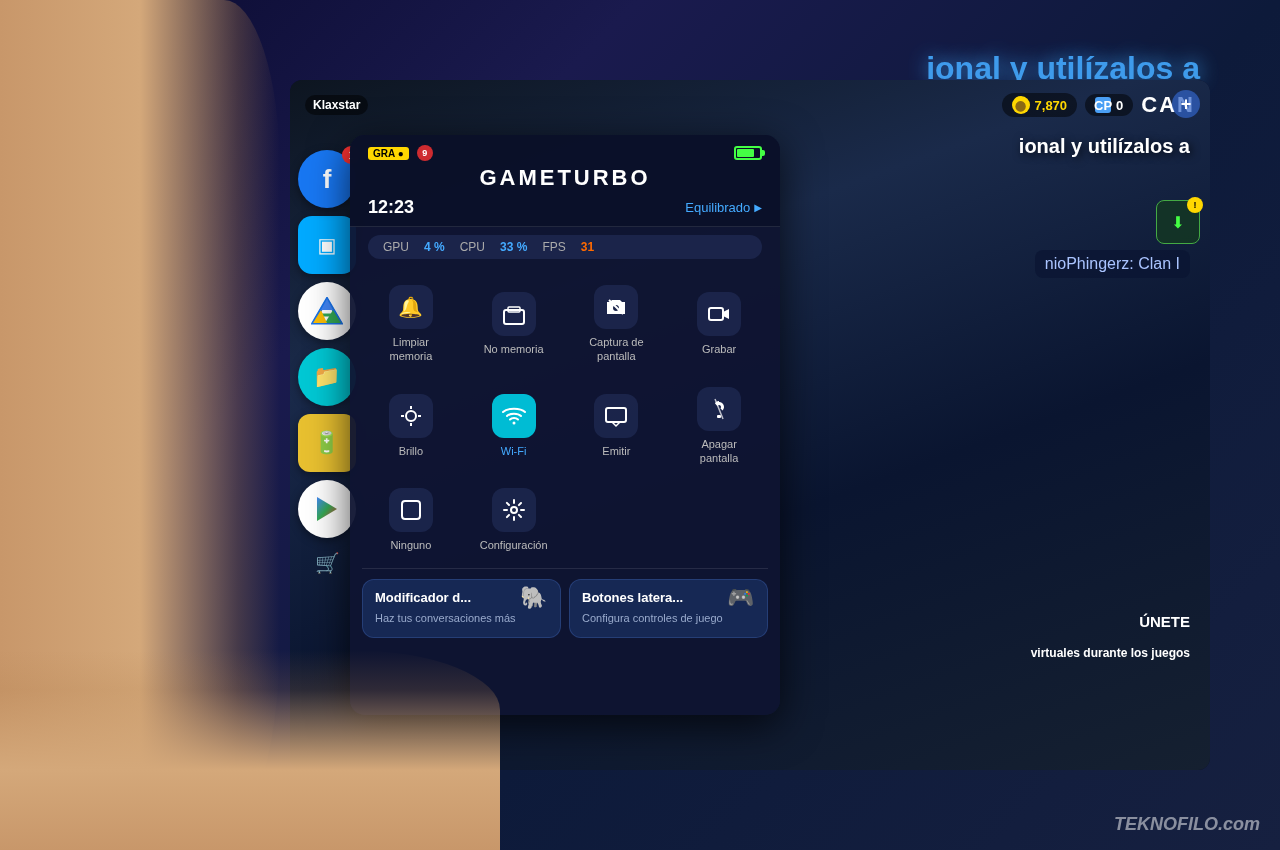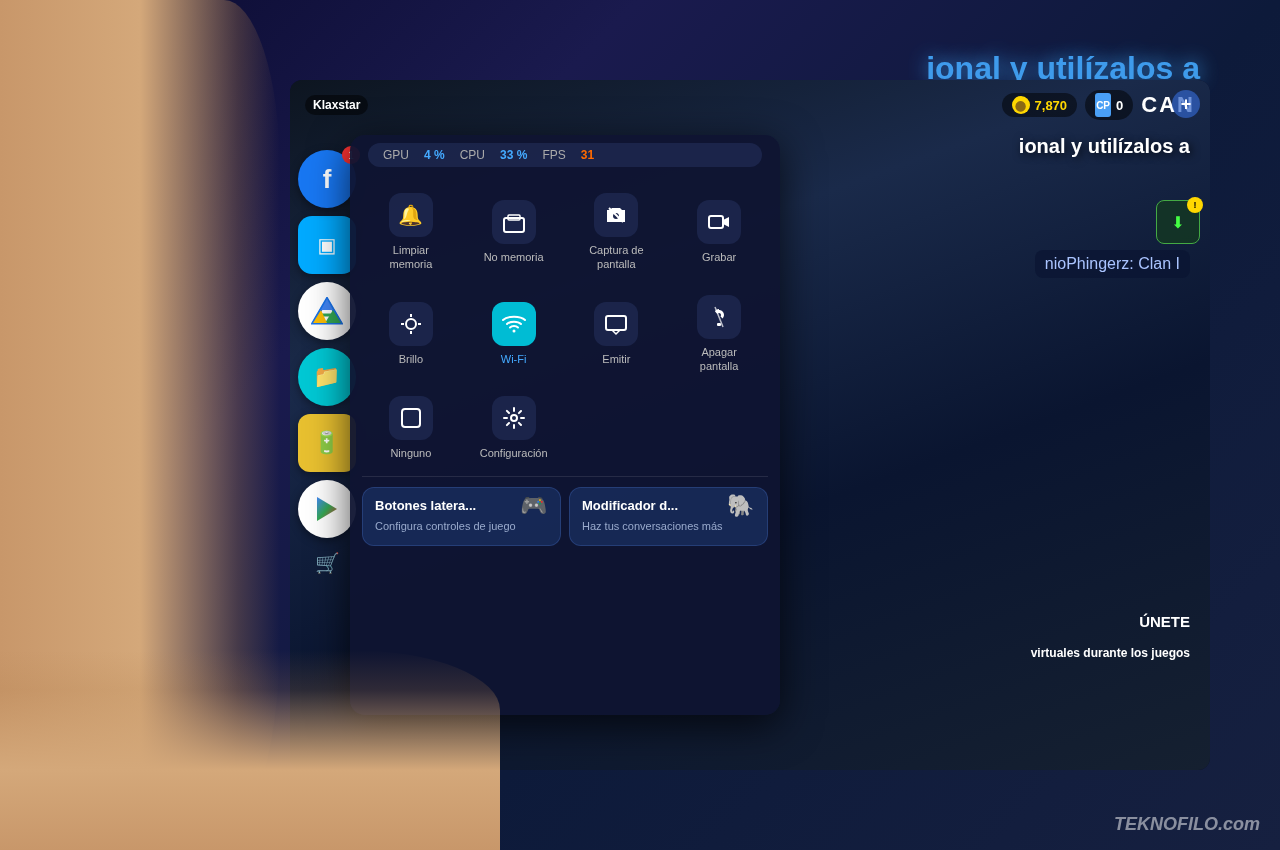--- a/index.html
+++ b/index.html
@@ -86,25 +86,25 @@
       background: rgba(0,0,0,0.5);
       border-radius: 20px;
       padding: 3px 10px;
       color: #fff;
       font-size: 13px;
       font-weight: bold;
     }
 
     .cp-icon {
       width: 16px;
-      height: 24px;
+      height: 16px;
       background: #4a9ff5;
       border-radius: 3px;
       margin-right: 5px;
-      font-size: 10px;
+      font-size: 13px;
       color: white;
       display: flex;
       align-items: center;
       justify-content: center;
       font-weight: bold;
     }
 
     .hud-can {
       color: #fff;
       font-size: 22px;
@@ -530,20 +530,46 @@
             <stop offset="100%" stop-color="#ea4335"></stop>
           </linearGradient>
         </defs>
       </svg>
     </div>
 
     <div style="color:#fff;font-size:20px;text-align:center;padding:5px;">🛒</div>
   </div>
 
   <div class="gameturbo-panel">
+    <div class="gt-header">
+
+      <div style="display:flex;justify-content:space-between;align-items:center;margin-bottom:4px;">
+        <div style="font-size:11px;color:#aaa;display:flex;gap:8px;align-items:center;">
+          <span style="background:#ffd700;color:#000;border-radius:3px;padding:1px 5px;font-size:10px;font-weight:bold;">GRA ●</span>
+          <span style="background:rgba(255,50,50,0.8);color:#fff;border-radius:50%;width:16px;height:16px;display:inline-flex;align-items:center;justify-content:center;font-size:9px;font-weight:bold;">9</span>
+        </div>
+        <div style="display:flex;align-items:center;gap:6px;">
+          <div class="battery-icon">
+            <div class="battery-fill"></div>
+          </div>
+        </div>
+      </div>
+
+      <div class="gt-title-row">
+        <div class="gt-logo">GAMETURBO</div>
+      </div>
+
+      <div class="gt-subtitle-row">
+        <div class="gt-time">12:23</div>
+        <div style="display:flex;align-items:center;gap:4px;">
+          <span class="gt-mode">Equilibrado</span>
+          <span style="color:#4af;font-size:10px;">▶</span>
+        </div>
+      </div>
+    </div>
 
     <div class="gt-stats-bar">
       <span>GPU</span>
       <span class="gt-stat-val">4 %</span>
       <span>CPU</span>
       <span class="gt-stat-val">33 %</span>
       <span>FPS</span>
       <span class="gt-fps-val">31</span>
     </div>
 
@@ -643,31 +669,31 @@
         </div>
         <div class="gt-item-label">Configuración</div>
       </div>
     </div>
 
     <div class="gt-separator"></div>
 
     <div class="gt-cards">
       <div class="gt-card">
         <div style="display:flex;justify-content:space-between;align-items:flex-start;">
+          <div class="gt-card-title">Modificador d...</div>
+          <span class="gt-card-icon">🐘</span>
+        </div>
+        <div class="gt-card-desc">Haz tus conversaciones más</div>
+      </div>
+      <div class="gt-card">
+        <div style="display:flex;justify-content:space-between;align-items:flex-start;">
           <div class="gt-card-title">Botones latera...</div>
           <span class="gt-card-icon">🎮</span>
         </div>
         <div class="gt-card-desc">Configura controles de juego</div>
-      </div>
-      <div class="gt-card">
-        <div style="display:flex;justify-content:space-between;align-items:flex-start;">
-          <div class="gt-card-title">Modificador d...</div>
-          <span class="gt-card-icon">🐘</span>
-        </div>
-        <div class="gt-card-desc">Haz tus conversaciones más</div>
       </div>
     </div>
   </div>
 </div>
 
 <div style="position:absolute;top:0;left:0;width:280px;height:850px;background:linear-gradient(90deg, #c8976a 0%, #d4a87a 50%, rgba(180,130,80,0.3) 85%, transparent 100%);z-index:50;pointer-events:none;border-radius:0 20% 25% 0;"></div>
 
 <div style="position:absolute;bottom:0;left:0;width:500px;height:200px;background:linear-gradient(0deg, #c8976a 0%, #d4a87a 40%, rgba(180,130,80,0.2) 80%, transparent 100%);z-index:50;pointer-events:none;border-radius:0 30% 0 0;"></div>
 
 <div class="watermark">

